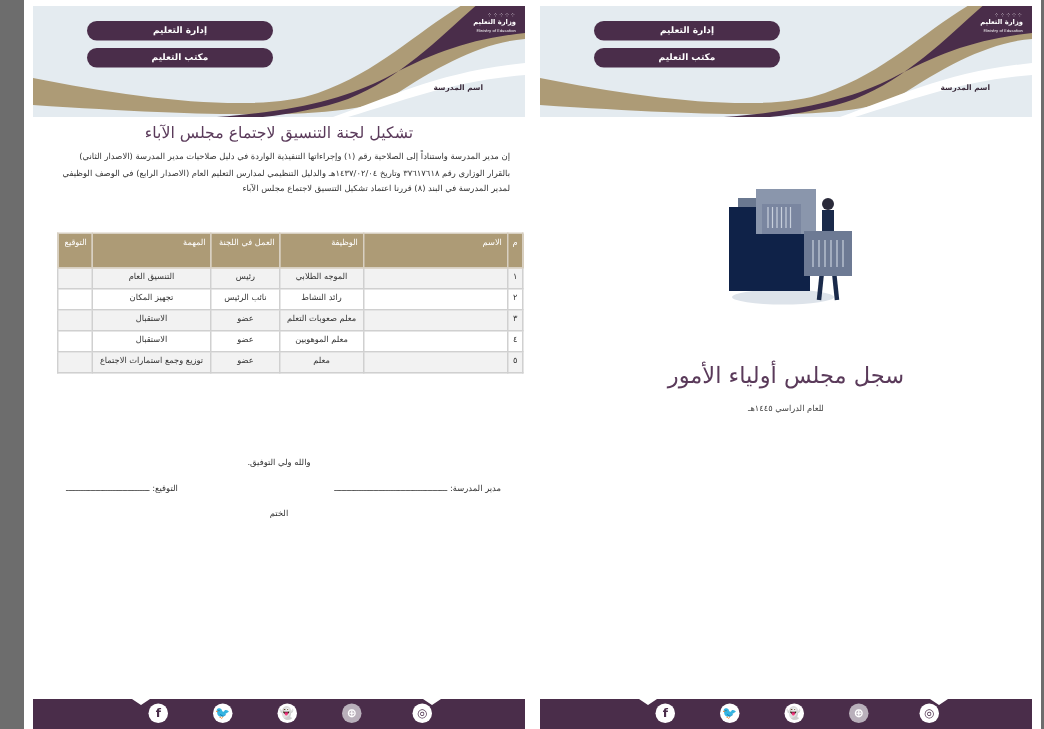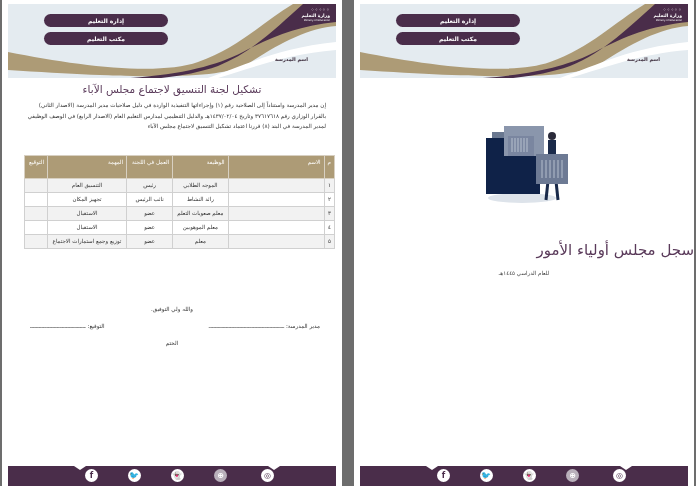--- a/index.html
+++ b/index.html
@@ -1,19 +1,19 @@
 <!DOCTYPE html>
 <html><head>
 <meta charset="utf-8">
 <style>
   * { box-sizing: border-box; margin: 0; padding: 0; }
   html, body { width: 696px; height: 486px; overflow: hidden; background: #6d6d6d; font-family: "DejaVu Sans", sans-serif; }
   .canvas { position: relative; width: 696px; height: 486px; background: #6d6d6d; }
   .page { position: absolute; top: 0; width: 340px; height: 486px; background: #ffffff; overflow: hidden; }
-  .page.left { left: 2px; }
+  .page.left { left: 16px; }
   .page.right { left: 354px; }
 
   
   .header { position: absolute; left: 6px; top: 4px; width: 328px; height: 74px; overflow: hidden; }
   .header svg { position: absolute; left: 0; top: 0; }
   .pill { position: absolute; left: 36px; width: 124px; height: 13px; background: #4a2d4a; border-radius: 7px; color: #fff; font-size: 6px; font-weight: bold; text-align: center; line-height: 13px; direction: rtl; }
   .pill.p1 { top: 10px; }
   .pill.p2 { top: 28px; }
   .school-name { position: absolute; right: 28px; top: 52px; font-size: 5px; font-weight: bold; color: #3a2a3a; direction: rtl; }
   .moe-logo { position: absolute; right: 6px; top: 3px; width: 40px; height: 22px; color: #fff; text-align: right; direction: rtl; }
@@ -32,21 +32,21 @@
   table.committee tr:nth-child(even) td { background: #ffffff; }
   table.committee td.num { text-align: right; width: 10px; }
   table.committee td.name { width: 96px; }
 
   .closing { position: absolute; left: 0; width: 340px; top: 306px; text-align: center; font-size: 5.6px; color: #333; direction: rtl; }
   .sign-row { position: absolute; left: 28px; width: 290px; top: 323px; font-size: 5.6px; color: #333; direction: rtl; display: flex; justify-content: space-between; }
   .stamp { position: absolute; left: 0; width: 340px; top: 340px; text-align: center; font-size: 5.6px; color: #333; direction: rtl; }
 
   
   .illustration { position: absolute; left: 128px; top: 122px; width: 90px; height: 82px; }
-  .cover-title { position: absolute; left: 0; width: 340px; top: 241px; font-size: 15px; color: #5a3a5a; direction: rtl; }
+  .cover-title { position: absolute; left: 0; width: 340px; top: 241px; text-align: center; font-size: 15px; color: #5a3a5a; direction: rtl; }
   .cover-sub { position: absolute; left: 0; width: 340px; top: 270px; text-align: center; font-size: 5.5px; color: #444; direction: rtl; }
 
   
   .footer { position: absolute; left: 6px; top: 463px; width: 328px; height: 23px; }
   .footer svg { position: absolute; left: 0; top: 0; }
   .social { position: absolute; top: 6px; width: 13px; height: 13px; border-radius: 50%; background: #ffffff; color: #4a2d4a; font-size: 8px; font-weight: bold; text-align: center; line-height: 13px; }
   .social.web { background: #b9b0bb; color: #ffffff; }
 </style>
 </head>
 <body>

